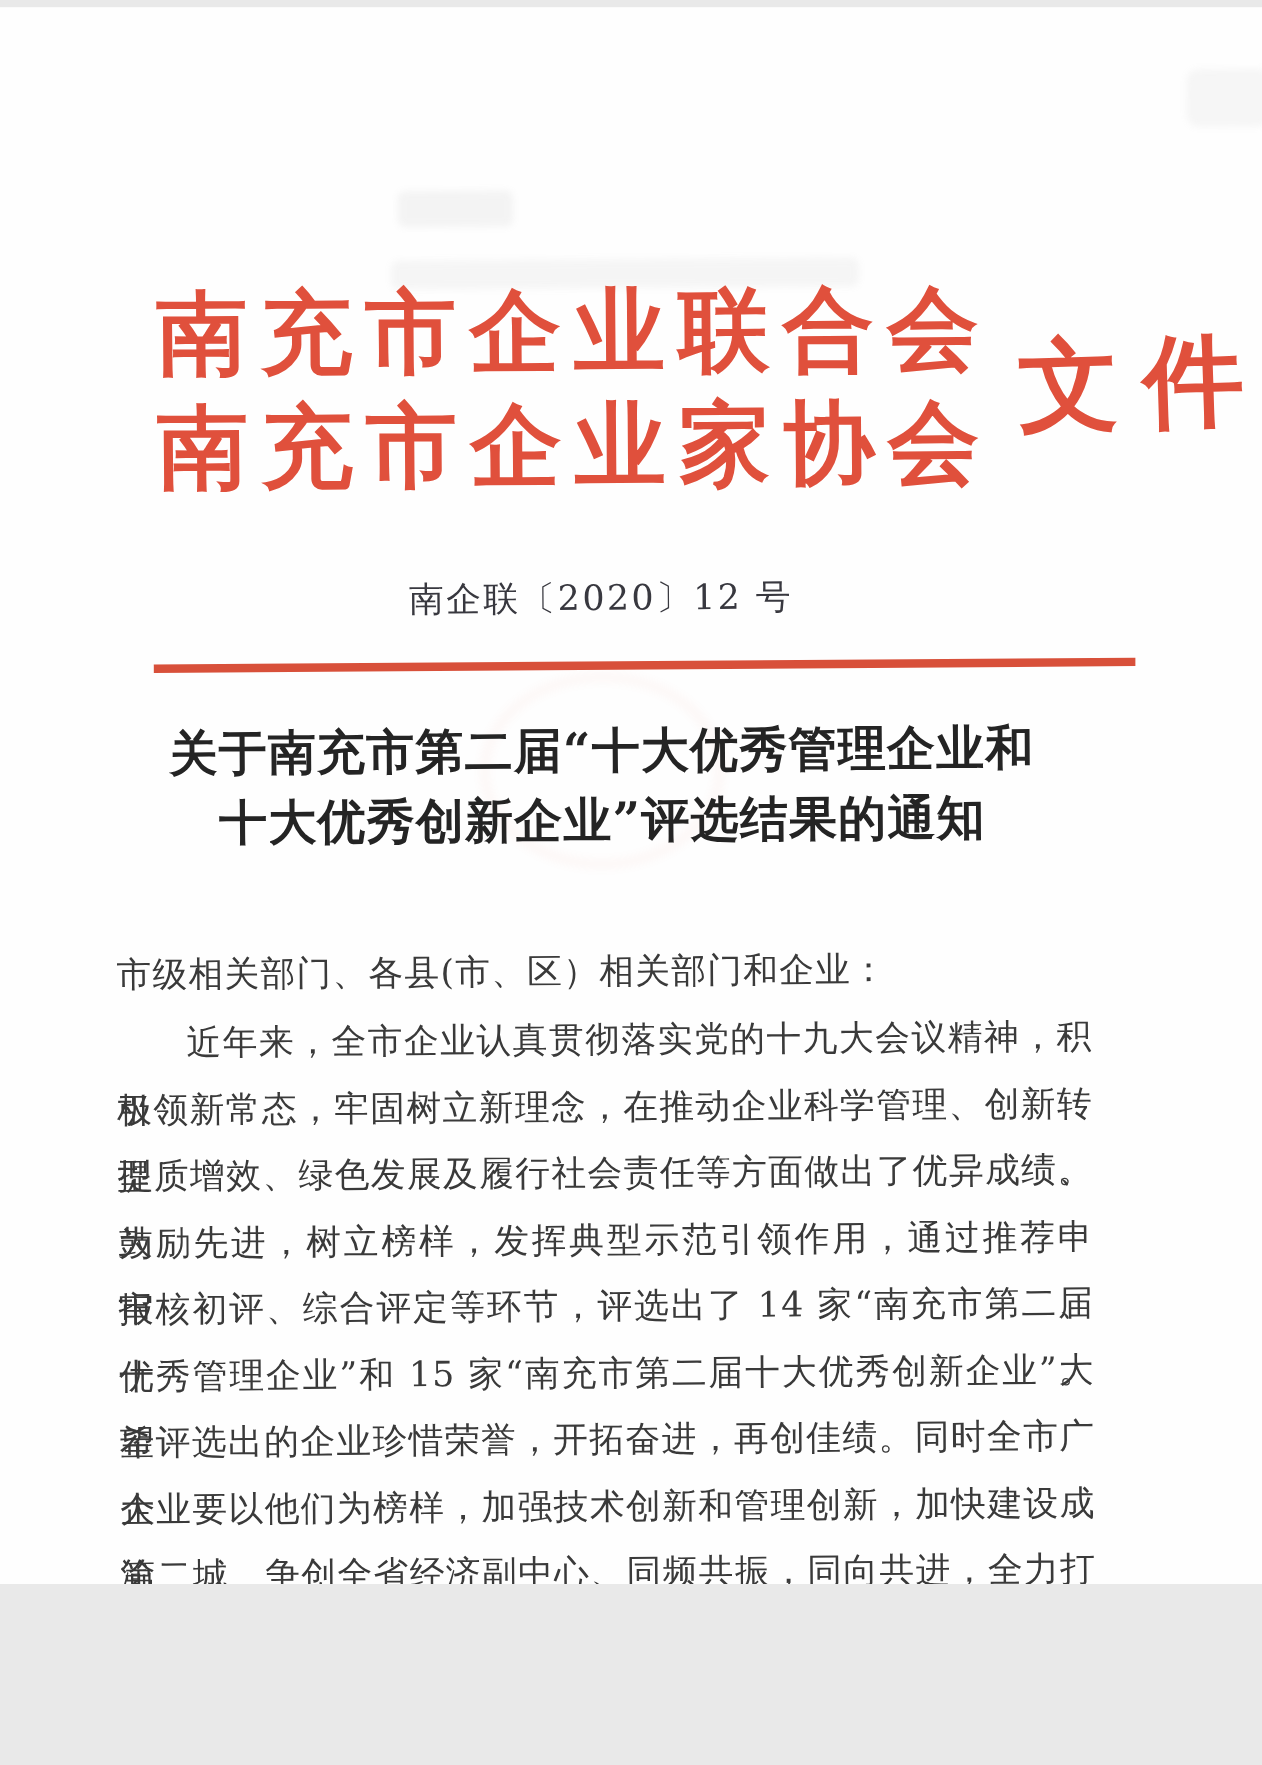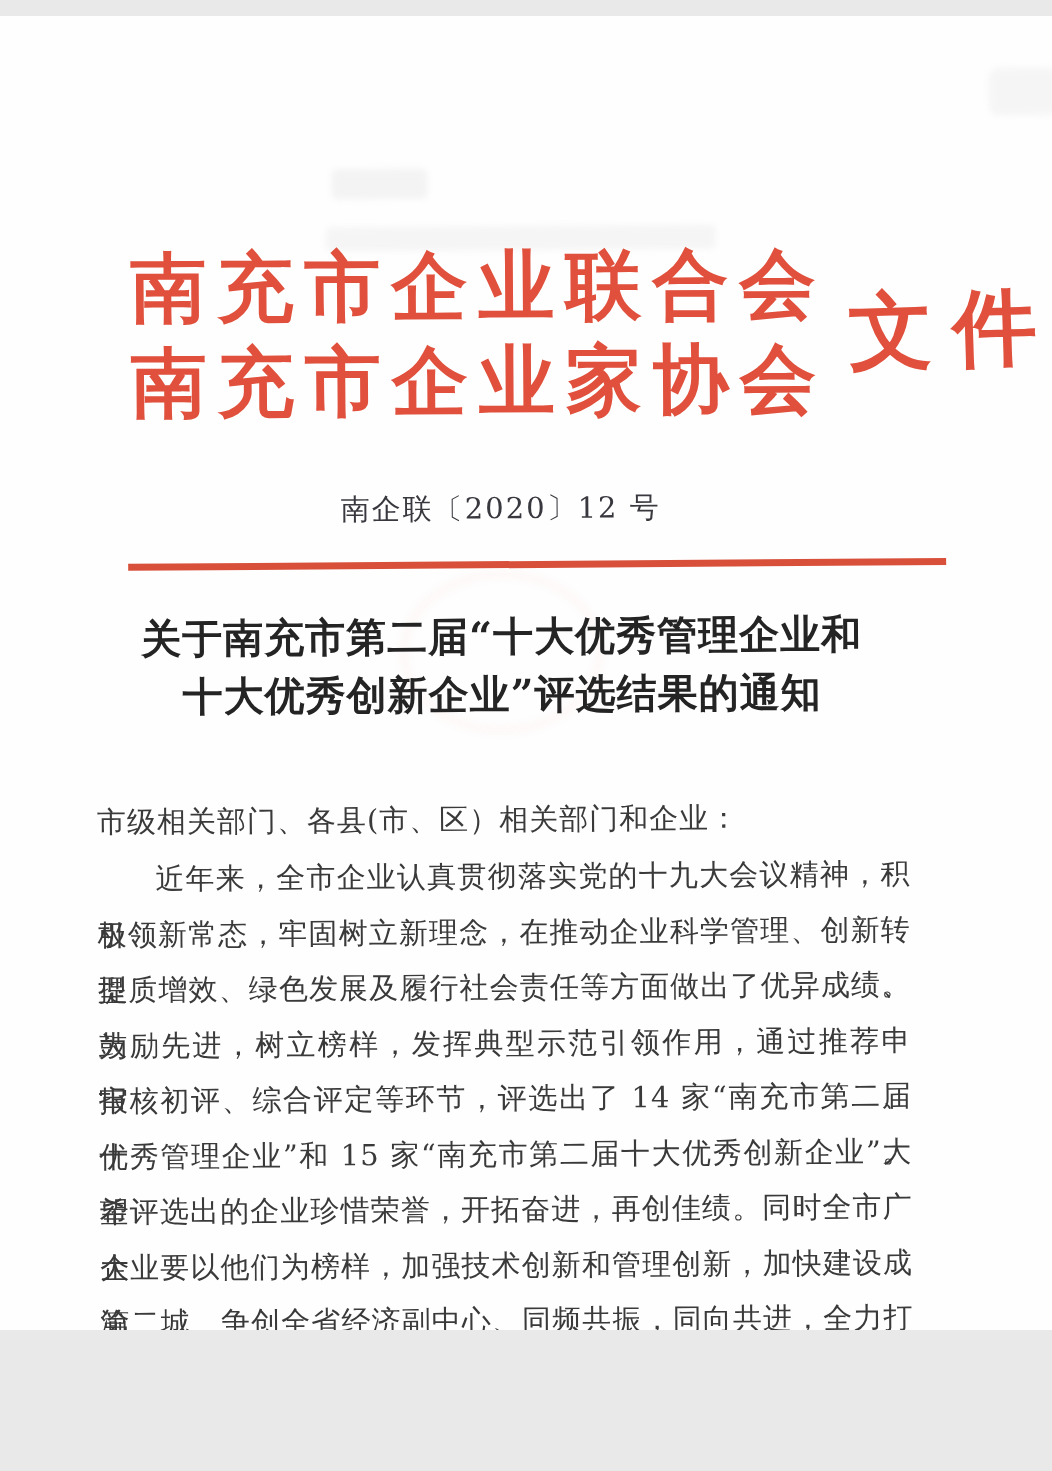--- a/index.html
+++ b/index.html
@@ -4,21 +4,21 @@
 <style>
   html, body {
     margin: 0;
     padding: 0;
     background: #e9e9e9;
   }
   .page {
     position: relative;
     width: 1052px;
     height: 1314px;
-    margin: 16px auto;
+    margin: 6px auto;
     background: #fefefe;
     overflow: hidden;
     font-family: "DejaVu Serif", "Liberation Serif", serif;
   }
   .tilt {
     position: absolute;
     inset: 0;
     transform: rotate(-0.4deg);
     transform-origin: 50% 40%;
   }

